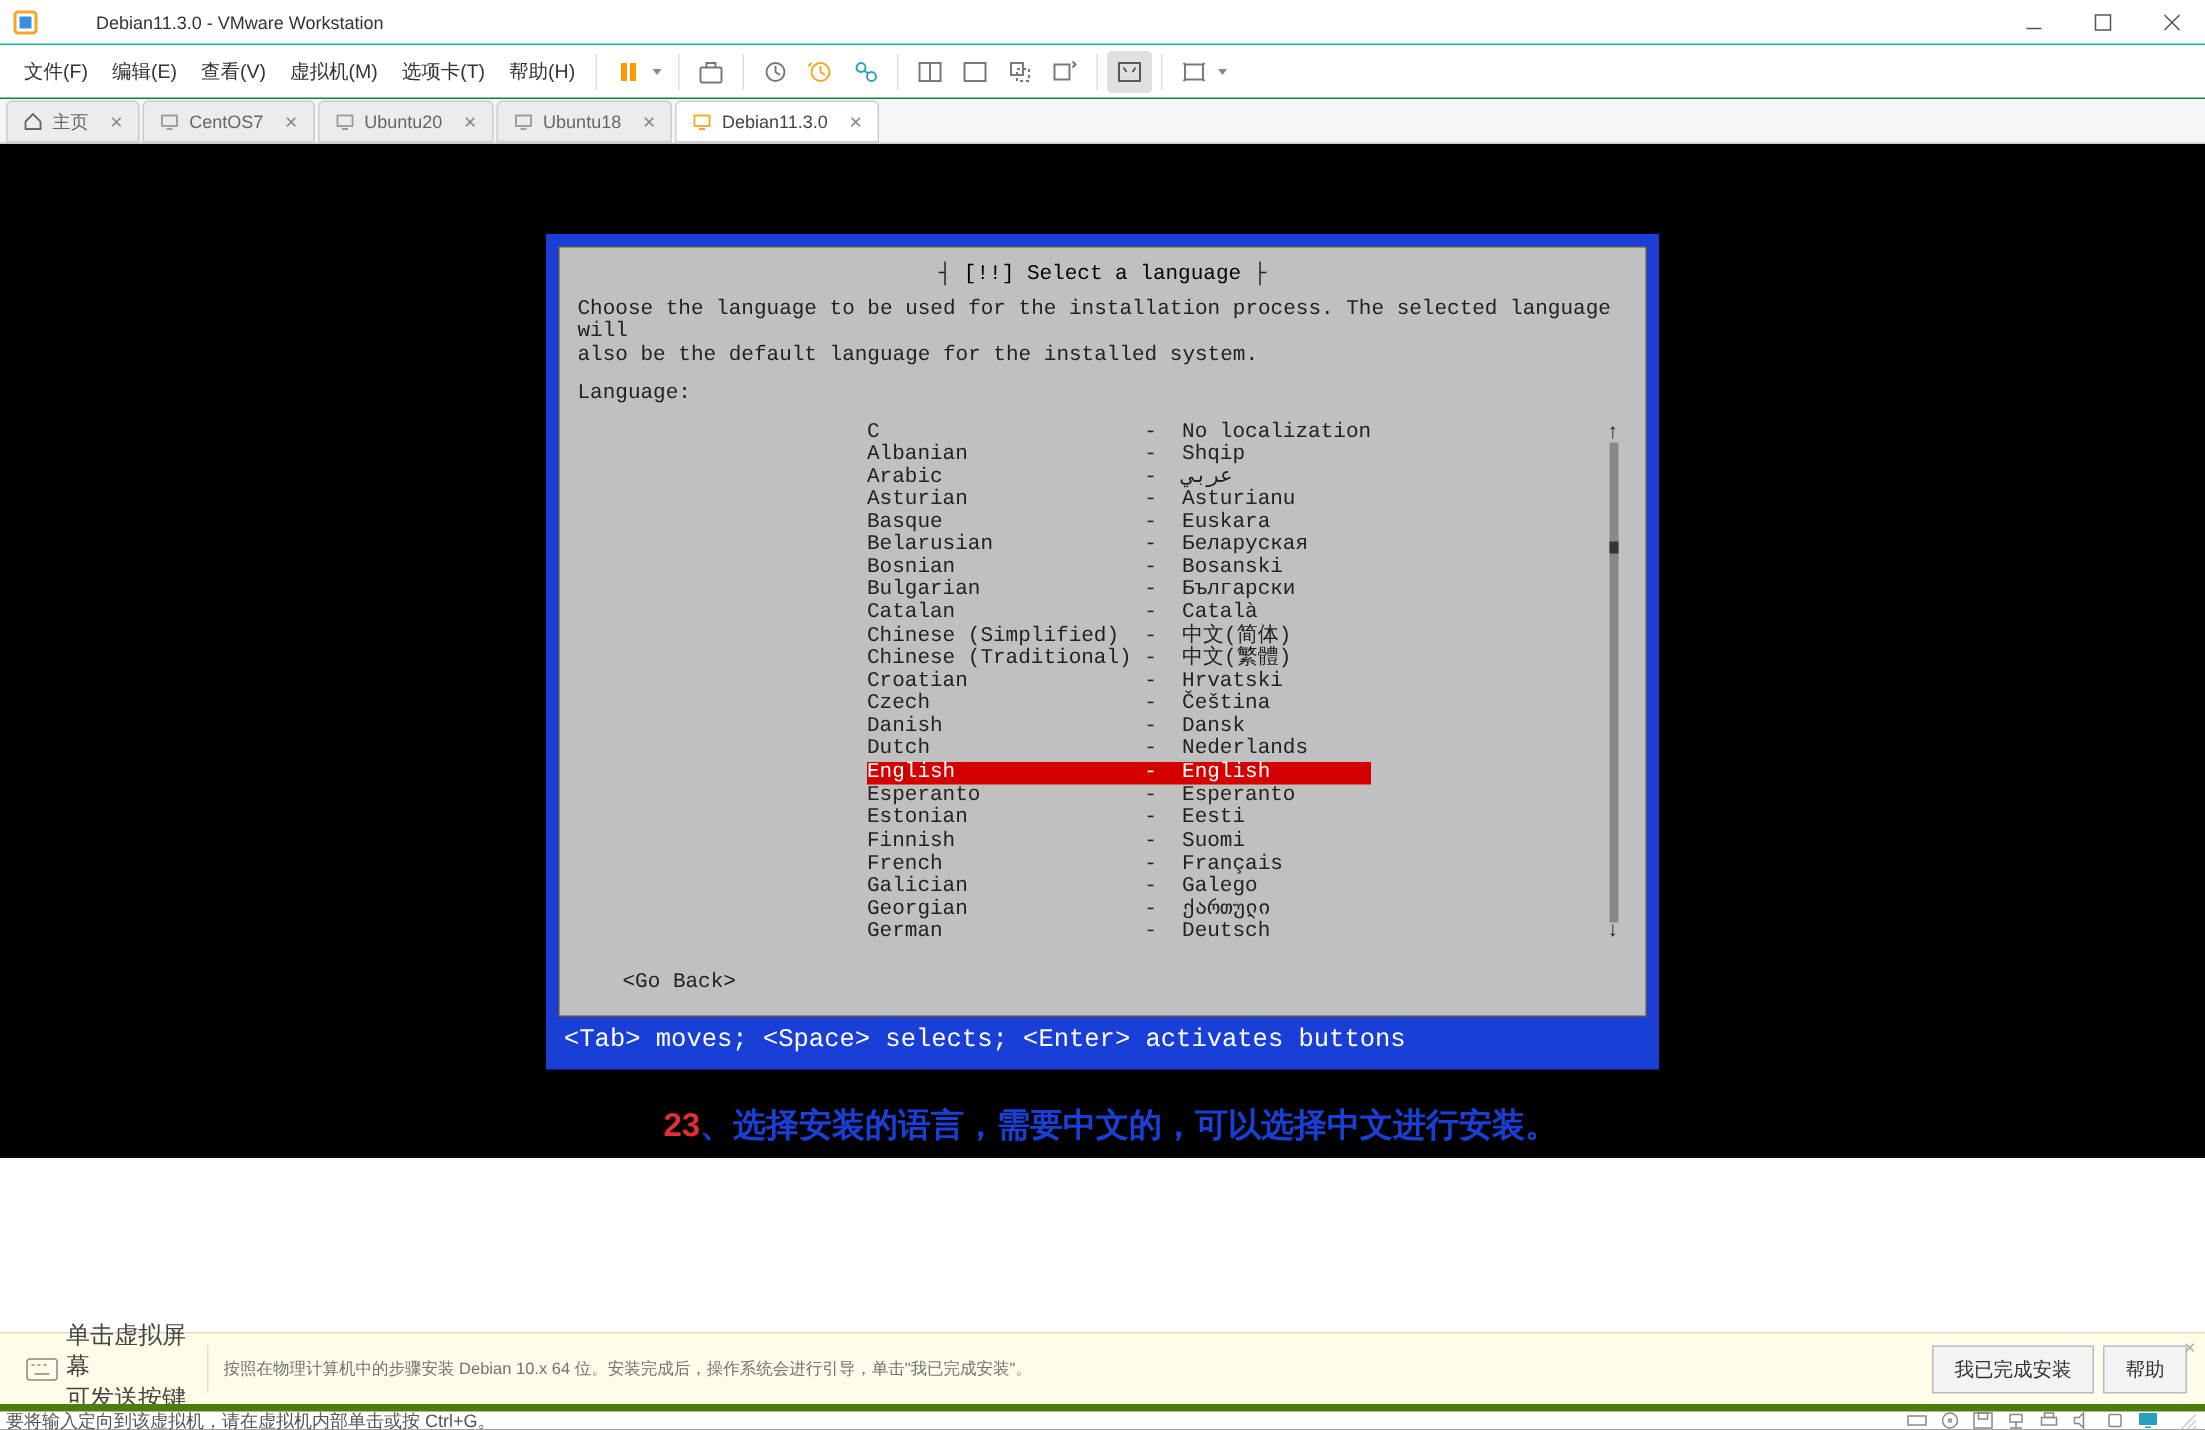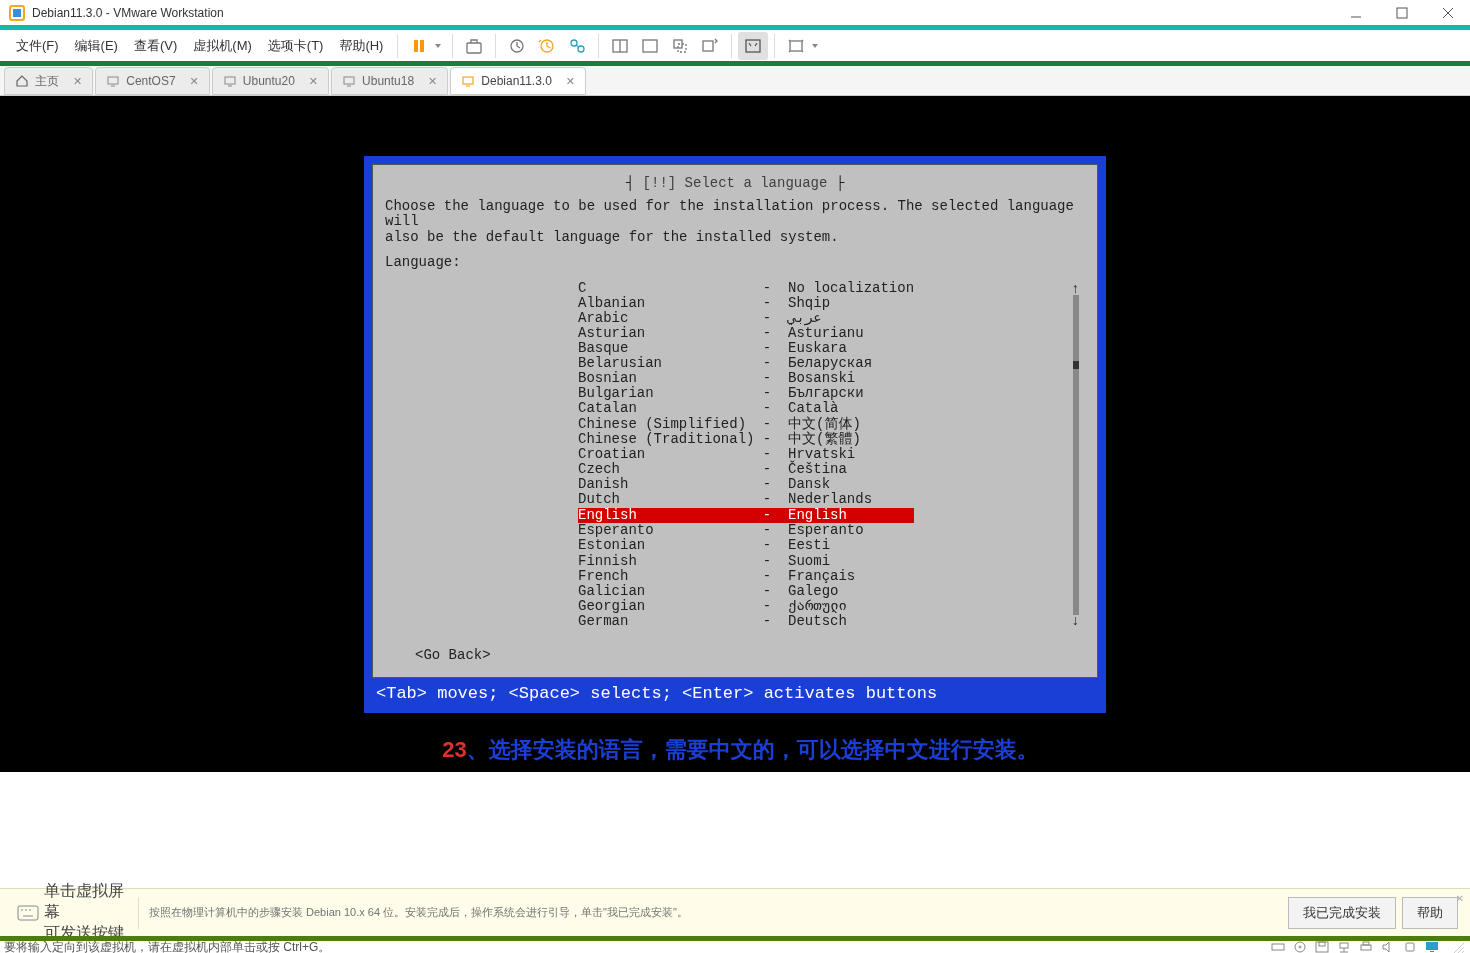--- a/index.html
+++ b/index.html
@@ -1,19 +1,19 @@
 <!DOCTYPE html>
 <html><head>
 <meta charset="utf-8">
 <style>
 * { margin: 0; padding: 0; box-sizing: border-box; }
 body { font-family: "Microsoft YaHei", sans-serif; font-size: 13px; background: #fff; width: 1470px; height: 953px; overflow: hidden; position: relative; }
 
 
-.titlebar { height: 30px; display: flex; align-items: center; padding: 0 8px; border-bottom: 5px solid #14b8a6; }
+.titlebar { height: 30px; display: flex; align-items: center; padding: 0 8px; border-bottom: 1px solid #14b8a6; gap: 32px; }
 .titlebar-icon { width: 18px; height: 18px; margin-right: 6px; }
 .titlebar-title { flex: 1; font-size: 12px; color: #333; }
 .window-btns { display: flex; gap: 18px; }
 .window-btn { width: 28px; height: 24px; display: flex; align-items: center; justify-content: center; color: #666; }
 .menu-item { padding: 2px 8px; font-size: 13px; color: #333; }
 .toolbar-sep { width: 1px; height: 24px; background: #ddd; margin: 0 6px; }
 .tb-btn { width: 30px; height: 28px; display: flex; align-items: center; justify-content: center; color: #666; border-radius: 3px; }
 .tb-btn.pause { color: #ff9800; }
 .tb-btn.pause svg rect { fill: #ff9800; }
 .tb-dropdown { width: 12px; display: flex; align-items: center; }
@@ -25,21 +25,21 @@
 .tab.inactive { background: #ececec; color: #666; }
 .tab-close { color: #888; font-size: 11px; padding: 0 2px; margin-left: 6px; }
 .tab-icon { width: 14px; height: 14px; }
 .tab.home .tab-icon svg { stroke: #666; }
 
 
 .vm-viewport { background: #000; width: 100%; height: 676px; position: relative; display: flex; justify-content: center; align-items: flex-start; }
 .installer-outer { background: #1a3fd6; width: 742px; margin-top: 60px; padding: 8px; }
 .installer-inner { background: #c0c0c0; border: 1px solid #555; padding: 10px 12px 14px 12px; font-family: "Courier New", monospace; font-size: 14px; color: #222; }
 .installer-heading { text-align: center; margin-bottom: 8px; }
-.installer-heading span { color: #404040; }
+.installer-heading span { color: #000000; }
 .installer-text { white-space: pre-wrap; margin-bottom: 10px; line-height: 1.1; }
 .language-list-wrap { display: flex; gap: 33px; }
 .lang-indent { width: 160px; }
 .lang-list { width: 340px; }
 .lang-row { white-space: pre; line-height: 1.08; }
 .lang-row.selected { background: #d40000; color: #fff; display: inline-block; width: 336px; }
 .scroll-col { width: 14px; margin-left: auto; position: relative; }
 .scroll-up, .scroll-down { position: absolute; left: 0; }
 .scroll-up { top: 0; }
 .scroll-down { bottom: 0; }
@@ -89,21 +89,21 @@
       </span>
     <span class="window-btn">
         <svg width="12" height="12">
           <line x1="1" y1="1" x2="11" y2="11" stroke="#555" stroke-width="1"></line>
           <line x1="11" y1="1" x2="1" y2="11" stroke="#555" stroke-width="1"></line>
         </svg>
       </span>
   </div>
 </div>
 
-<div style="display:flex;align-items:center;height:36px;border-bottom:5px solid #15803d;padding:0 8px;">
+<div style="display:flex;align-items:center;height:36px;border-bottom:1px solid #15803d;padding:0 8px;">
   <span class="menu-item">文件(F)</span>
   <span class="menu-item">编辑(E)</span>
   <span class="menu-item">查看(V)</span>
   <span class="menu-item">虚拟机(M)</span>
   <span class="menu-item">选项卡(T)</span>
   <span class="menu-item">帮助(H)</span>
   <div class="toolbar-sep"></div>
   <span class="tb-btn pause">
       <svg width="16" height="16">
         <rect x="3" y="2" width="4" height="12"></rect>

